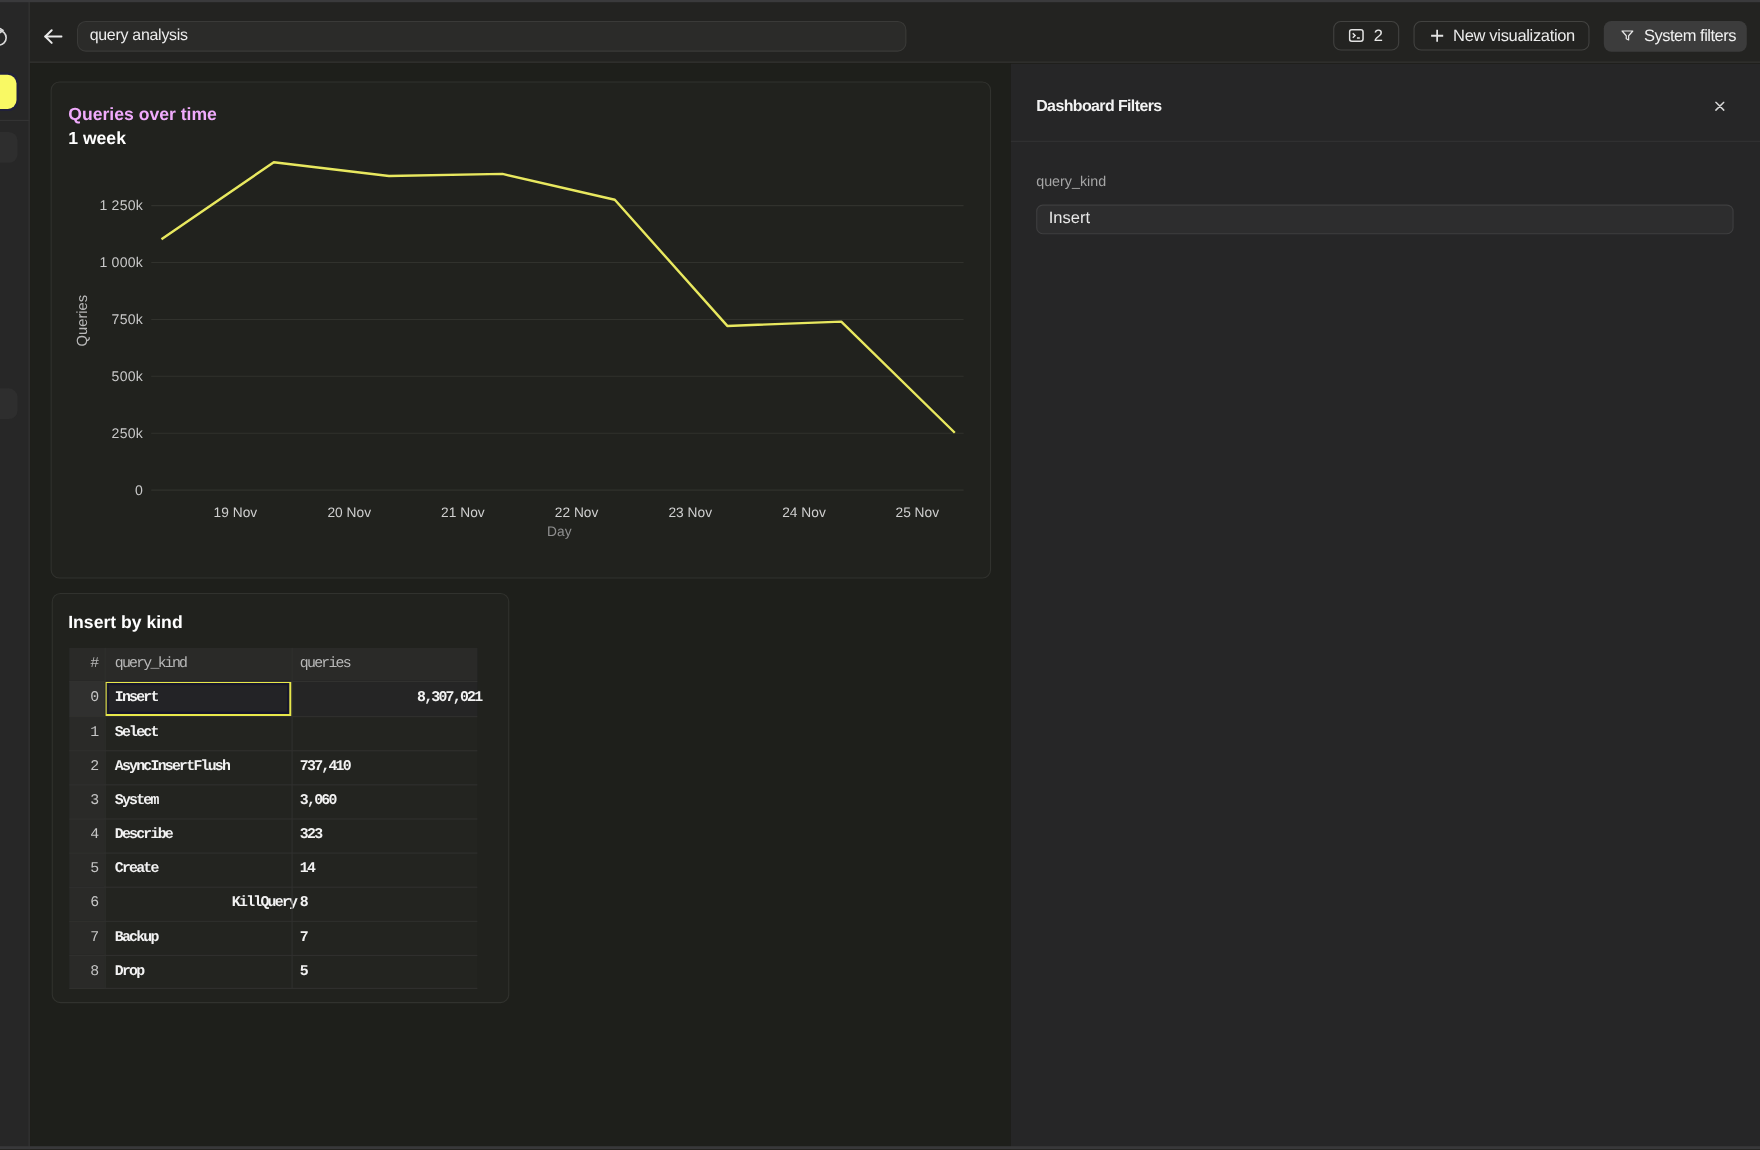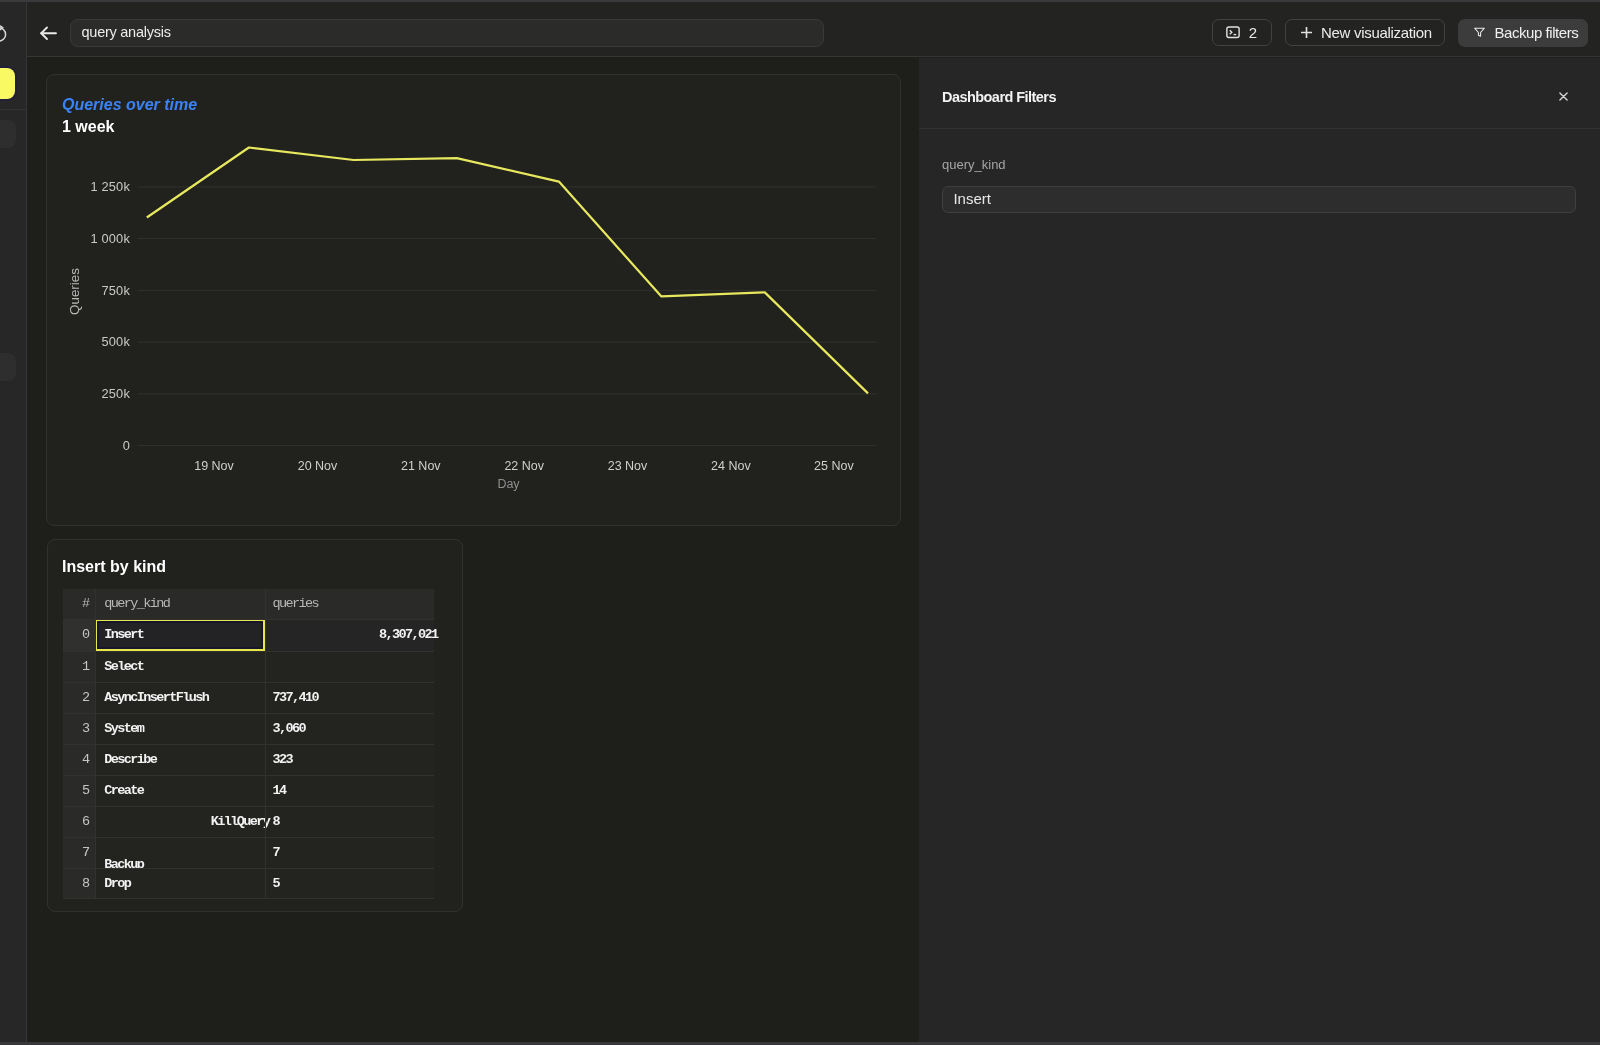--- a/index.html
+++ b/index.html
@@ -53,24 +53,24 @@
   <div class="abs" style="left:1284.5px;top:18.5px;width:160.5px;height:27.5px;border-radius:7px;border:1px solid #424240;"></div>
   <svg class="abs" style="left:1299.5px;top:25.5px;" width="13" height="13" viewBox="0 0 13 13" fill="none" stroke="#e2e2e2" stroke-width="1.6">
     <path d="M6.5 1v11M1 6.5h11"></path>
   </svg>
   <div class="abs" style="left:1321px;top:19.5px;color:#ececec;font-size:15px;letter-spacing:-0.3px;line-height:26px;">New visualization</div>
 
   <div class="abs" style="left:1457.8px;top:18.5px;width:130.2px;height:28px;border-radius:7px;background:#3c3c3c;"></div>
   <svg class="abs" style="left:1472.5px;top:26px;" width="13" height="13" viewBox="0 0 24 24" fill="none" stroke="#e8e8e8" stroke-width="2">
     <path d="M3 4h18l-7 8v7l-4-2v-5L3 4z" stroke-linejoin="round"></path>
   </svg>
-  <div class="abs" style="left:1494.5px;top:19.5px;color:#f0f0f0;font-size:15px;letter-spacing:-0.45px;line-height:26px;">Backup filters</div>
+  <div class="abs" style="left:1494.5px;top:19.5px;color:#f0f0f0;font-size:15px;letter-spacing:-0.45px;line-height:26px;">System filters</div>
 
   <div class="abs" style="left:45.5px;top:74px;width:855px;height:451.5px;border-radius:8px;background:#21221e;border:1px solid #31322e;"></div>
-  <div class="abs" style="left:62px;top:92.5px;height:23px;line-height:23px;color:#3b82f6;font-size:16px;font-weight:bold;font-style:italic;">Queries over time</div>
+  <div class="abs" style="left:62px;top:92.5px;height:23px;line-height:23px;color:#f0abfc;font-size:16px;font-weight:bold;">Queries over time</div>
   <div class="abs" style="left:62px;top:115.3px;height:23px;line-height:23px;color:#fff;font-size:16px;font-weight:bold;">1 week</div>
 
   <svg class="abs" style="left:45.5px;top:74px;" width="855" height="451.5" viewBox="0 0 855 451.5">
     <g stroke="#31322d" stroke-width="1">
       <line x1="91.5" y1="371.6" x2="830" y2="371.6"></line>
       <line x1="91.5" y1="319.9" x2="830" y2="319.9"></line>
       <line x1="91.5" y1="268.1" x2="830" y2="268.1"></line>
       <line x1="91.5" y1="216.4" x2="830" y2="216.4"></line>
       <line x1="91.5" y1="164.6" x2="830" y2="164.6"></line>
       <line x1="91.5" y1="112.9" x2="830" y2="112.9"></line>
@@ -147,21 +147,21 @@
       <div class="abs" style="left:0px;top:217.5px;width:32.5px;height:31px;background:#2a2a28;"></div>
       <div class="abs" style="left:32.5px;top:217.5px;width:169.5px;height:31px;background:#232420;"></div>
       <div class="abs" style="left:202px;top:217.5px;width:169.2px;height:31px;background:#232420;"></div>
       <div class="abs mono" style="left:0px;top:217.5px;width:26px;height:31px;color:#c5c5c5;line-height:31px;text-align:right;">6</div>
       <div class="abs mono monob" style="left:41.8px;top:217.5px;width:165px;height:31px;color:#f2f2f2;line-height:31px;text-align:right;">KillQuery</div>
       <div class="abs mono monob" style="left:210.1px;top:217.5px;width:165px;height:31px;color:#f2f2f2;line-height:31px;text-align:left;">8</div>
       <div class="abs" style="left:0px;top:248.5px;width:32.5px;height:31px;background:#2a2a28;"></div>
       <div class="abs" style="left:32.5px;top:248.5px;width:169.5px;height:31px;background:#232420;"></div>
       <div class="abs" style="left:202px;top:248.5px;width:169.2px;height:31px;background:#232420;"></div>
       <div class="abs mono" style="left:0px;top:248.5px;width:26px;height:31px;color:#c5c5c5;line-height:31px;text-align:right;">7</div>
-      <div class="abs mono monob" style="left:41.8px;top:248.5px;width:165px;height:31px;color:#f2f2f2;line-height:31px;text-align:left;margin-top:12px;">Backup</div>
+      <div class="abs mono monob" style="left:41.8px;top:248.5px;width:165px;height:31px;color:#f2f2f2;line-height:31px;text-align:left;">Backup</div>
       <div class="abs mono monob" style="left:210.1px;top:248.5px;width:165px;height:31px;color:#f2f2f2;line-height:31px;text-align:left;">7</div>
       <div class="abs" style="left:0px;top:279.5px;width:32.5px;height:31px;background:#2a2a28;"></div>
       <div class="abs" style="left:32.5px;top:279.5px;width:169.5px;height:31px;background:#232420;"></div>
       <div class="abs" style="left:202px;top:279.5px;width:169.2px;height:31px;background:#232420;"></div>
       <div class="abs mono" style="left:0px;top:279.5px;width:26px;height:31px;color:#c5c5c5;line-height:31px;text-align:right;">8</div>
       <div class="abs mono monob" style="left:41.8px;top:279.5px;width:165px;height:31px;color:#f2f2f2;line-height:31px;text-align:left;">Drop</div>
       <div class="abs mono monob" style="left:210.1px;top:279.5px;width:165px;height:31px;color:#f2f2f2;line-height:31px;text-align:left;">5</div>
       <div class="abs" style="left:0;top:30.5px;width:371.2px;height:1px;background:#31312f;"></div>
       <div class="abs" style="left:0;top:62.5px;width:371.2px;height:1px;background:#31312f;"></div>
       <div class="abs" style="left:0;top:93.5px;width:371.2px;height:1px;background:#31312f;"></div>

